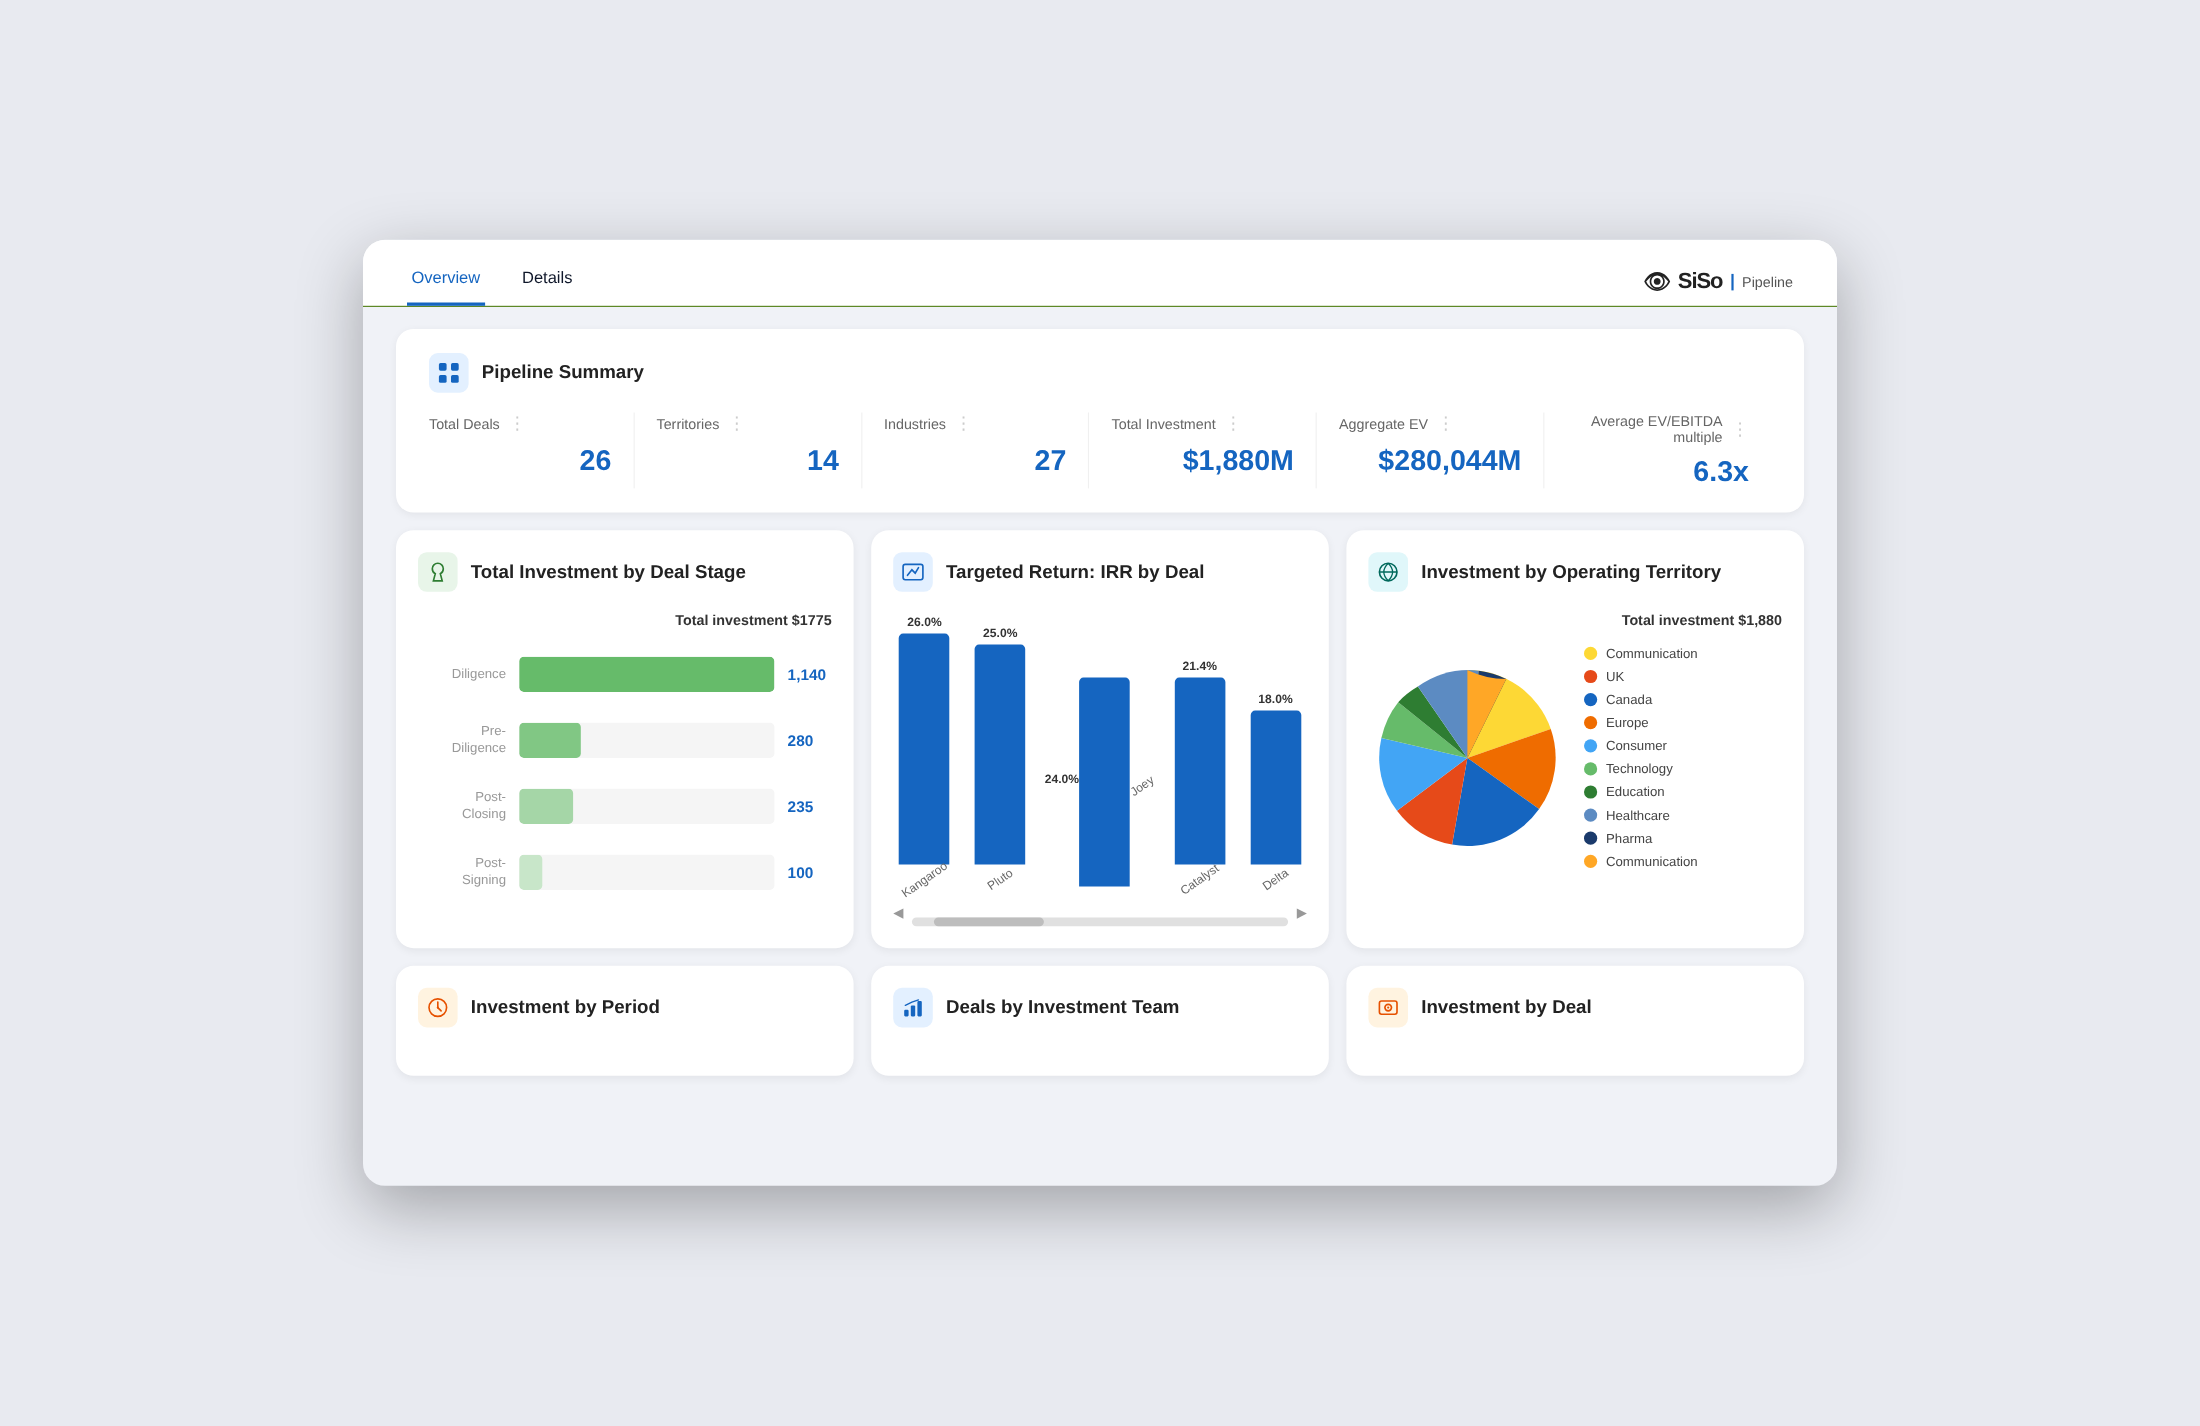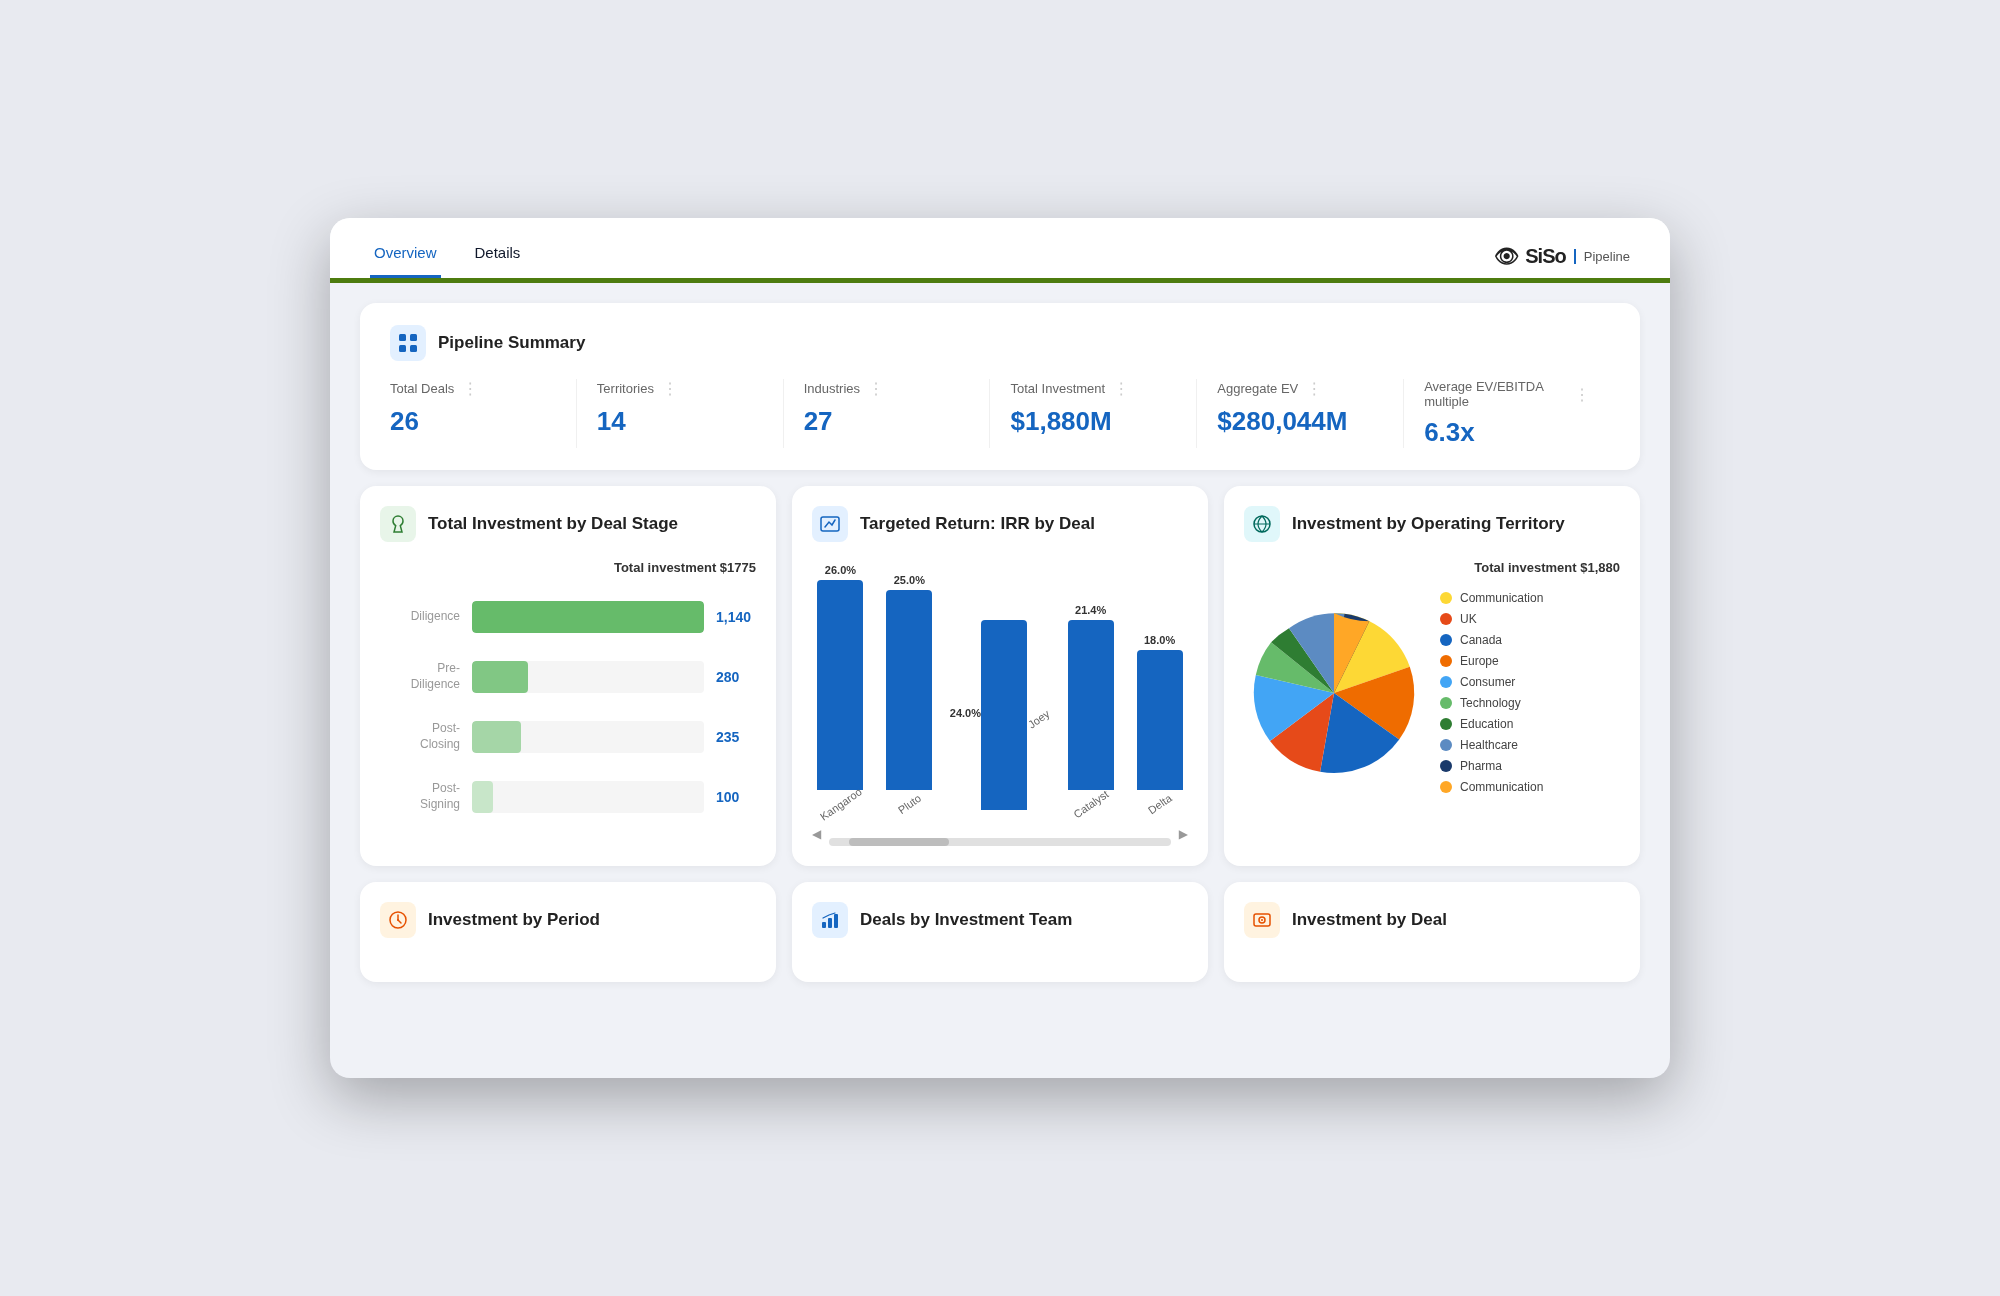--- a/index.html
+++ b/index.html
@@ -20,21 +20,21 @@
       box-shadow: 0 20px 60px rgba(0,0,0,0.3);
       padding: 0;
       overflow: hidden;
     }
     .top-nav {
       background: white;
       padding: 16px 40px 0;
       display: flex;
       align-items: center;
       justify-content: space-between;
-      border-bottom: 5px solid #4d7c0f;
+      border-bottom: 1px solid #4d7c0f;
     }
     .nav-tabs {
       display: flex;
       gap: 30px;
     }
     .nav-tab {
       padding: 10px 4px 14px;
       font-size: 15px;
       cursor: pointer;
       color: #0f172a;
@@ -66,20 +66,21 @@
       display: flex;
       flex-direction: column;
       gap: 16px;
     }
     
     .summary-card {
       background: white;
       border-radius: 16px;
       padding: 22px 30px;
       box-shadow: 0 2px 8px rgba(0,0,0,0.06);
+      text-align: right;
     }
     .card-header {
       display: flex;
       align-items: center;
       gap: 12px;
       margin-bottom: 18px;
     }
     .card-icon {
       width: 36px;
       height: 36px;

